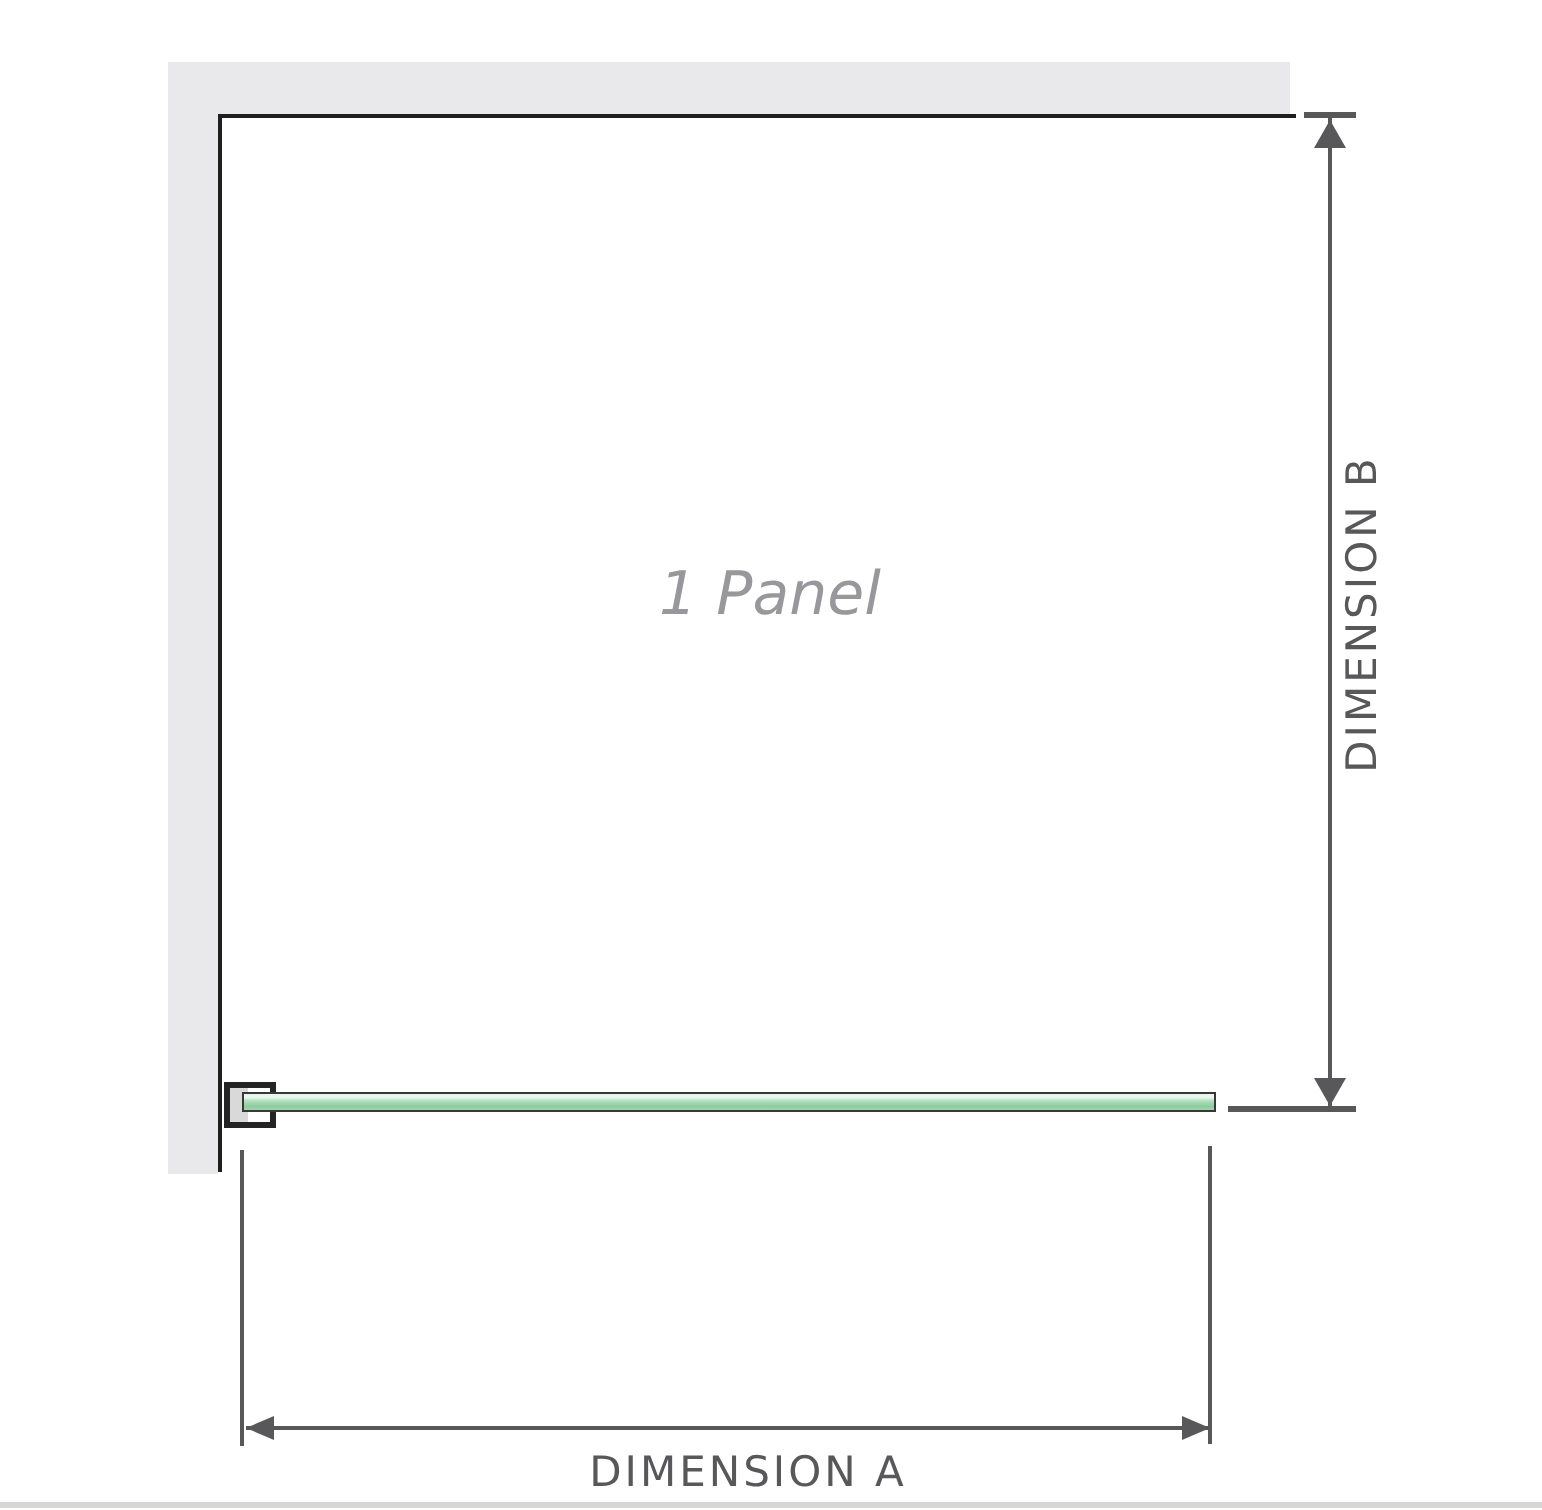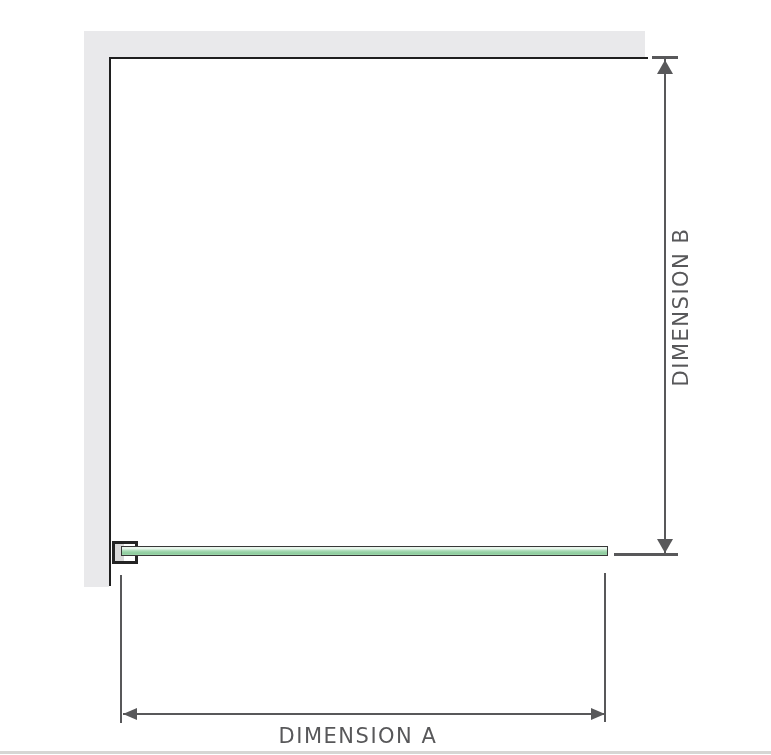--- a/index.html
+++ b/index.html
@@ -85,21 +85,21 @@
     left: 123px; top: 708px; width: 0; height: 0;
     border-top: 6px solid transparent; border-bottom: 6px solid transparent;
     border-right: 14px solid var(--dimension);
   }
   .arrow-right {
     left: 591px; top: 708px; width: 0; height: 0;
     border-top: 6px solid transparent; border-bottom: 6px solid transparent;
     border-left: 14px solid var(--dimension);
   }
   .dimA-label {
-    left: 208px; top: 724px; width: 300px;
+    left: 224px; top: 724px; width: 300px;
     text-align: center;
     font-size: 21px; letter-spacing: 1.5px; color: var(--dimension);
   }
 
   
   .panel-label {
     left: 185px; top: 280px; width: 400px;
     text-align: center;
     font-style: italic;
     font-size: 30px;
@@ -113,20 +113,21 @@
 <body>
 
 <div class="canvas">
 
   <div class="abs wall-top"></div>
   <div class="abs wall-left"></div>
 
   <div class="abs outline-top"></div>
   <div class="abs outline-left"></div>
 
+  <div class="abs panel-label">1 Panel</div>
 
   <div class="abs clamp">
     <div class="clamp-notch"></div>
   </div>
   <div class="abs glass"></div>
 
   <div>
     <div class="abs dimB-tick-top"></div>
     <div class="abs dimB-tick-bottom"></div>
     <div class="abs dimB-line"></div>

